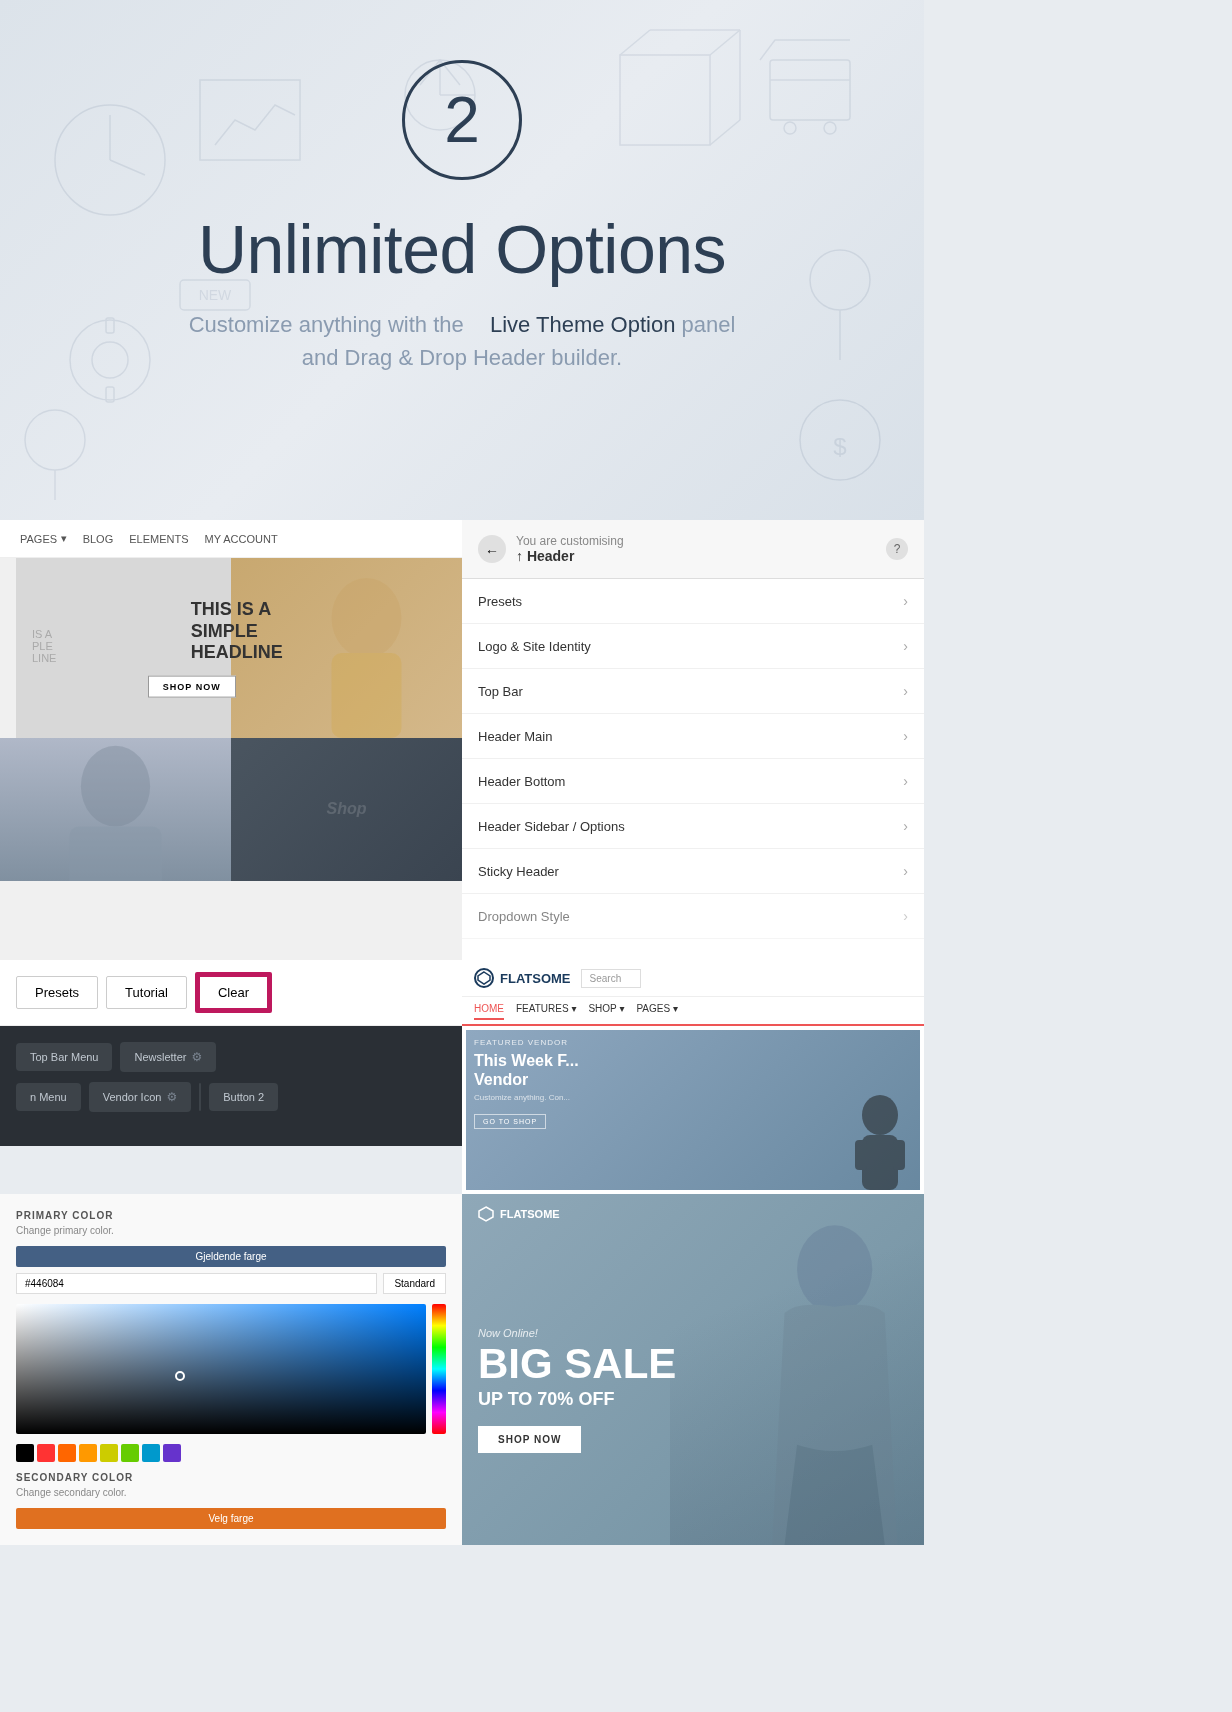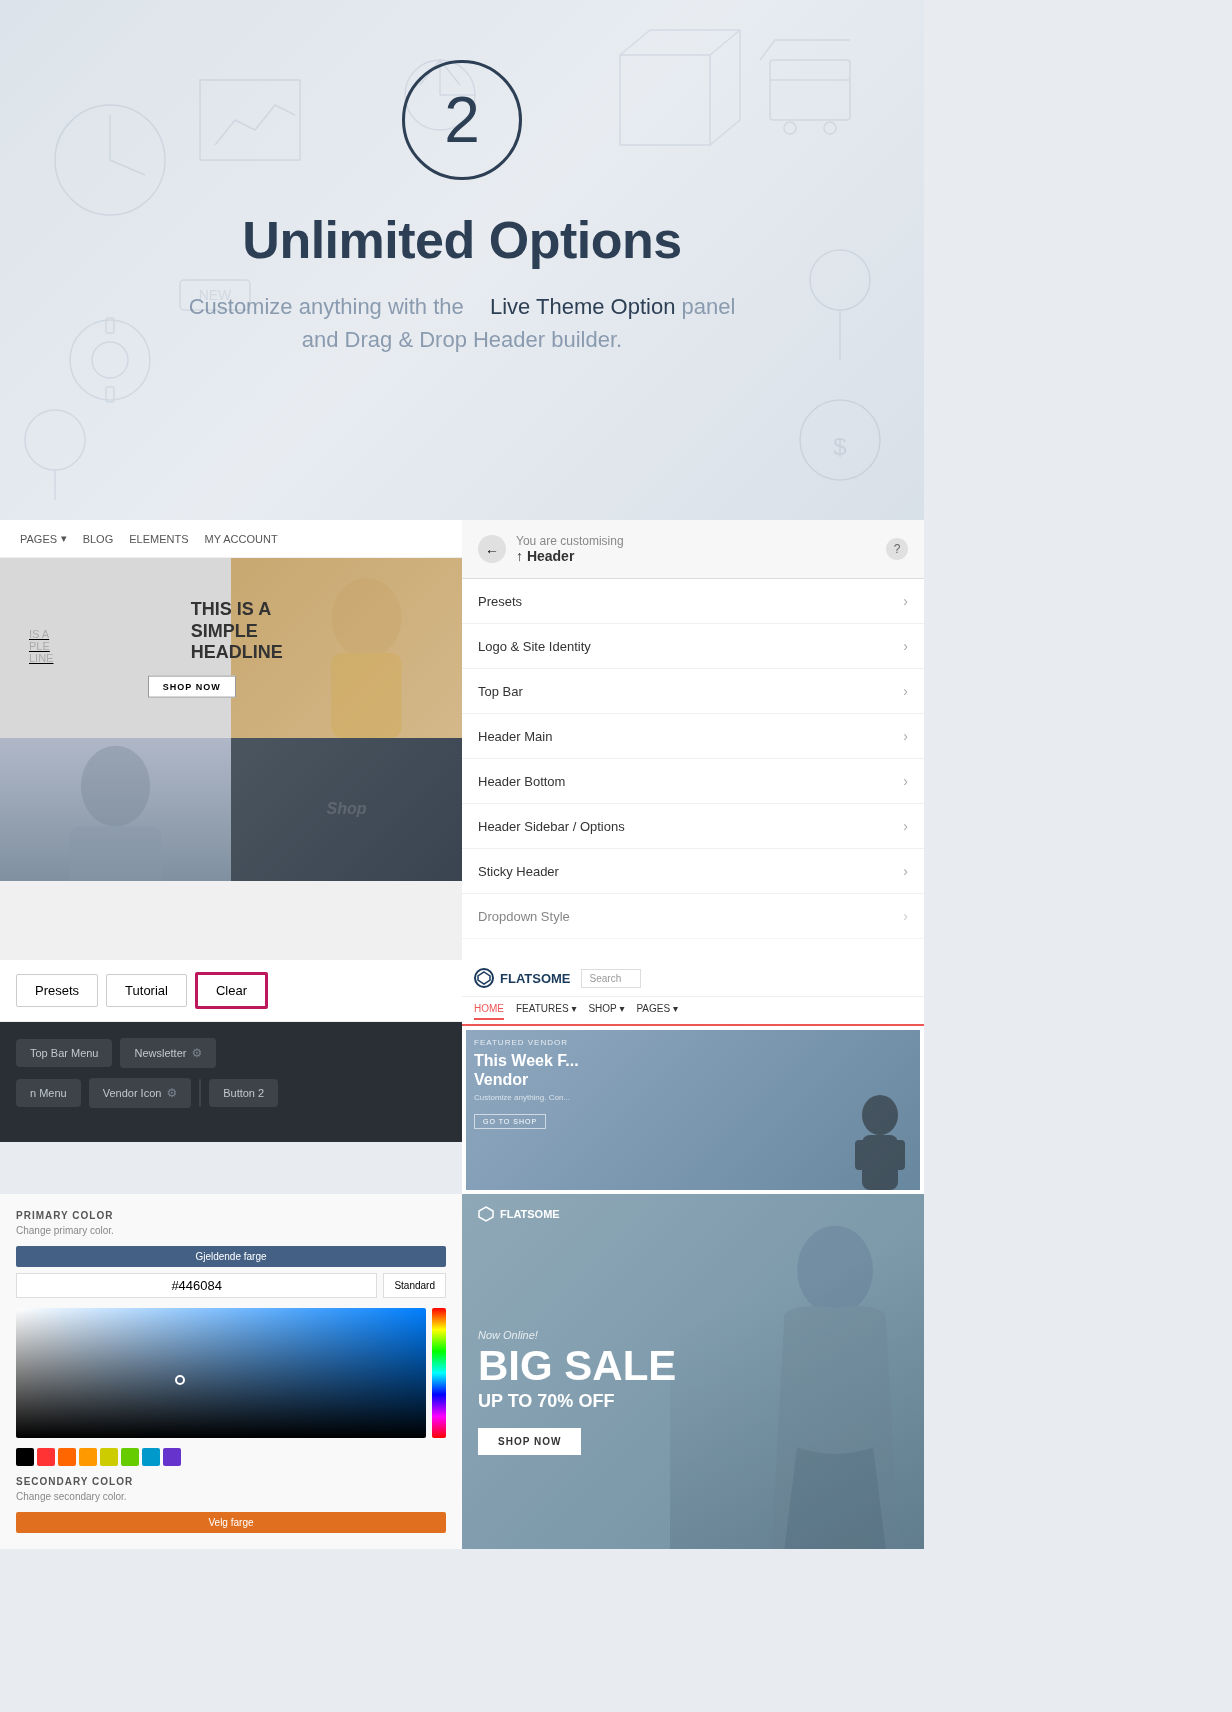--- a/index.html
+++ b/index.html
@@ -37,22 +37,22 @@
       margin: 0 auto 30px;
       background: transparent;
     }
     .step-number {
       font-size: 64px;
       font-weight: 400;
       color: #2d3f54;
       line-height: 1;
     }
     .hero-title {
-      font-size: 52px;
-      font-weight: 700;
+      font-size: 68px;
+      font-weight: 400;
       color: #2d3f54;
       margin-bottom: 20px;
       letter-spacing: -0.5px;
     }
     .hero-subtitle {
       font-size: 22px;
       color: #8a9bb0;
       line-height: 1.5;
       max-width: 600px;
       margin: 0 auto;
@@ -94,28 +94,27 @@
       gap: 4px;
       cursor: pointer;
     }
     .mockup-hero-img {
       position: relative;
       height: 180px;
       overflow: hidden;
     }
     .mockup-hero-overlay {
       position: absolute;
-      left: 0; top: 0; bottom: 0;
+      left: 16px; top: 0; bottom: 0;
       width: 55%;
       background: rgba(200,200,200,0.6);
       display: flex;
       flex-direction: column;
       justify-content: center;
-      padding: 29px;
-      text-decoration: underline;
+      padding: 16px;
     }
     .mockup-headline {
       font-size: 18px;
       font-weight: 800;
       color: #333;
       line-height: 1.2;
       margin-bottom: 12px;
       margin-left: 43px;
     }
     .shop-now-btn {
@@ -323,21 +322,21 @@
       padding: 8px 18px;
       border: 1px solid #ccc;
       background: white;
       font-size: 13px;
       font-weight: 500;
       cursor: pointer;
       border-radius: 2px;
     }
     .clear-btn {
       padding: 8px 18px;
-      border: 3px solid #be185d;
+      border: 5px solid #be185d;
       background: white;
       font-size: 13px;
       font-weight: 500;
       cursor: pointer;
       border-radius: 2px;
     }
 
     
     .header-builder {
       background: #2a2f35;
@@ -401,24 +400,23 @@
       border-radius: 2px;
     }
     .color-input-row {
       display: flex;
       gap: 6px;
       margin-bottom: 10px;
     }
     .color-hex-input {
       border: 1px solid #ddd;
       padding: 4px 8px;
-      font-size: 13px;
+      font-size: 10px;
       flex: 1;
       background: white;
-      text-align: center;
     }
     .color-type-btn {
       border: 1px solid #ddd;
       padding: 4px 10px;
       font-size: 10px;
       background: white;
       cursor: pointer;
     }
     .color-picker-area {
       position: relative;

